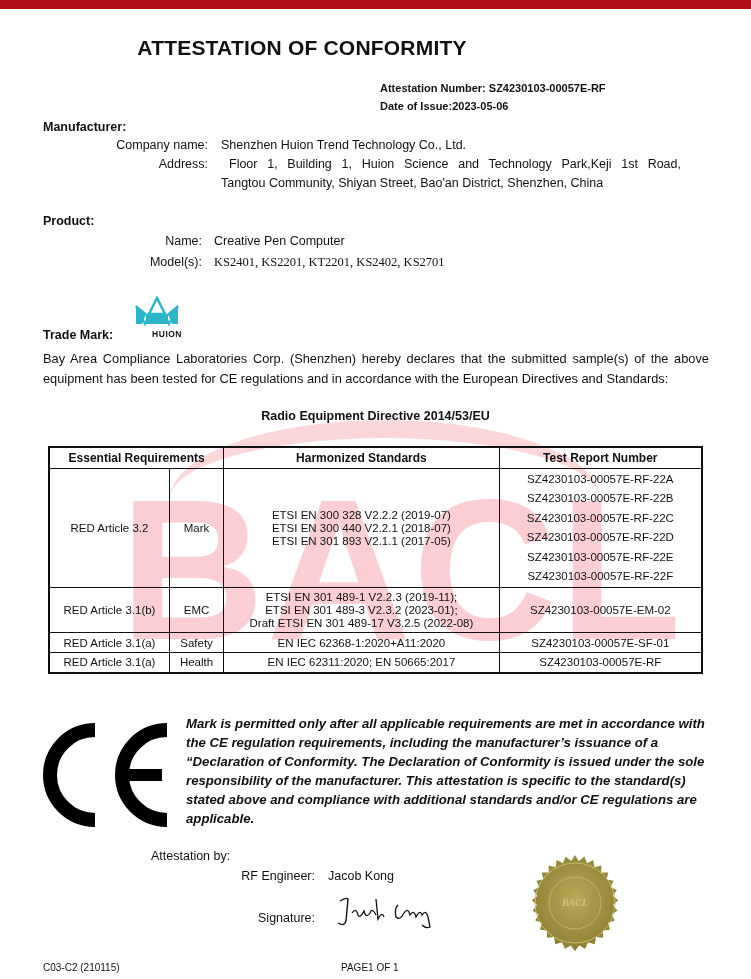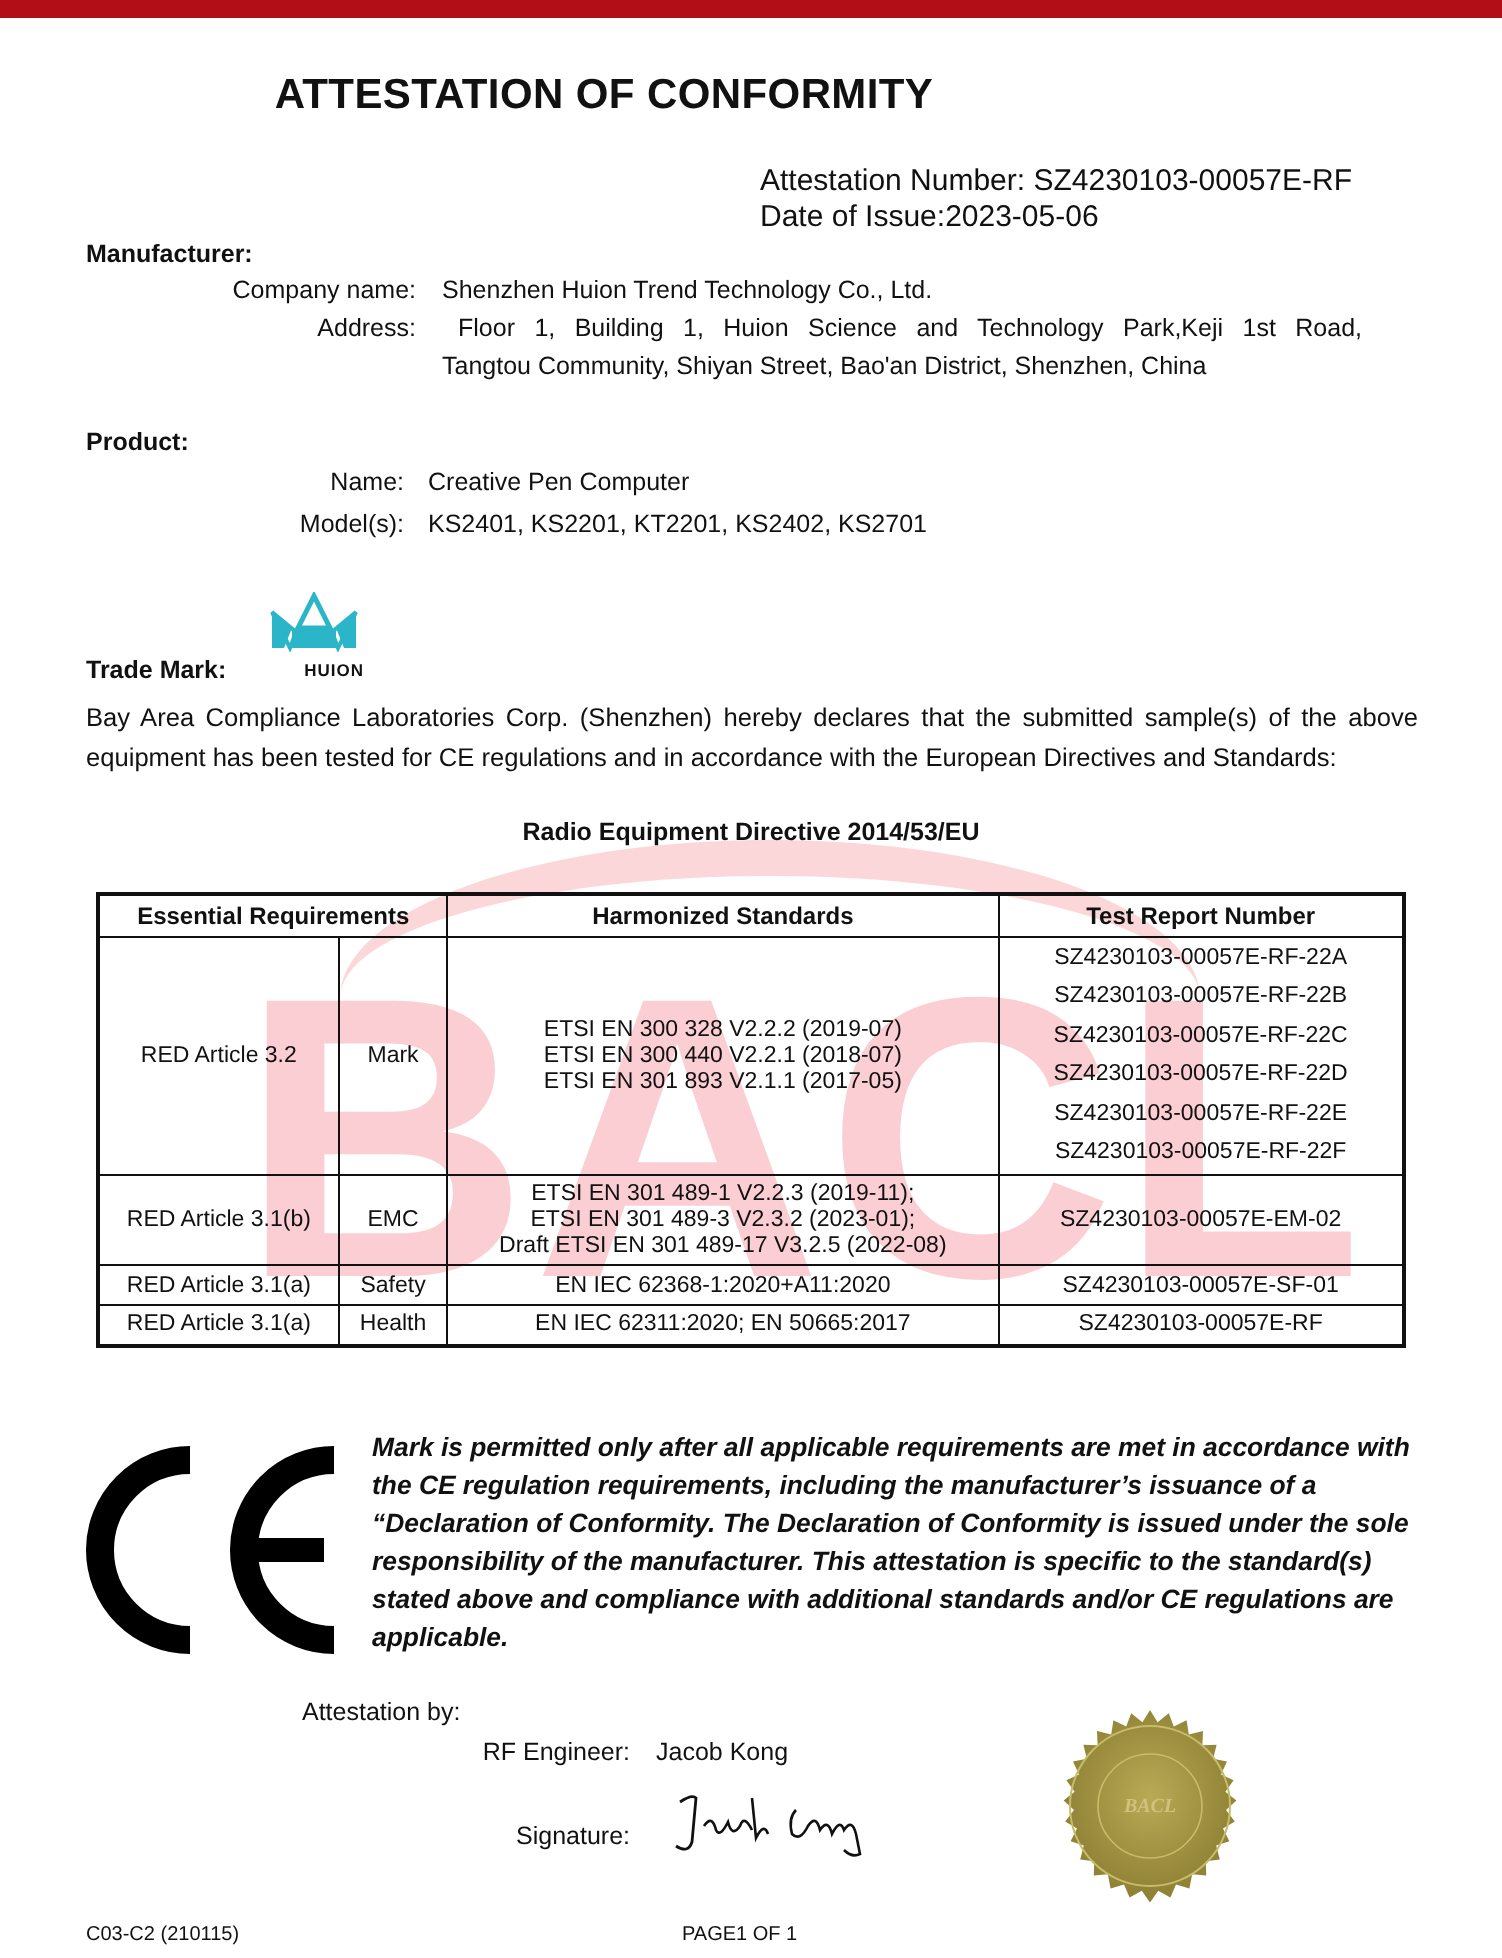--- a/index.html
+++ b/index.html
@@ -1,19 +1,19 @@
 <!DOCTYPE html>
 <html><head>
 <meta charset="utf-8">
 <style>
   html, body { margin:0; padding:0; background:#fff; }
   body { width:751px; height:979px; position:relative; overflow:hidden; font-family:"Liberation Sans", sans-serif; color:#111; }
   .topbar { position:absolute; left:0; top:0; width:751px; height:9px; background:#b20e18; }
   .title { position:absolute; left:0; width:604px; top:36px; text-align:center; font-size:21px; font-weight:bold; letter-spacing:0.2px; }
-  .meta { position:absolute; left:380px; font-size:15px; font-weight:normal; }
+  .meta { position:absolute; left:380px; font-size:11px; font-weight:bold; }
   .sec { position:absolute; left:43px; font-size:12.5px; font-weight:bold; }
   .lbl { position:absolute; font-size:12.5px; text-align:right; }
   .val { position:absolute; font-size:12.5px; }
   .para { position:absolute; left:43px; width:666px; font-size:12.8px; line-height:20px; text-align:justify; }
   .directive { position:absolute; left:0; width:751px; top:409px; text-align:center; font-size:12.5px; font-weight:bold; }
   
   .wm { position:absolute; z-index:0; pointer-events:none; }
   .wm-arc { left:170px; top:420px; width:430px; height:140px; border-top:18px solid rgba(240,110,120,0.28); border-radius:50% 50% 0 0; }
   .wm-text { left:120px; top:470px; font-size:200px; font-weight:bold; color:rgba(240,60,80,0.25); letter-spacing:2px; font-family:"Liberation Sans", sans-serif; line-height:200px; }
   table.req { position:absolute; left:48px; top:446px; width:655px; border-collapse:collapse; z-index:1; font-size:11.5px; }
@@ -48,21 +48,21 @@
 <div class="lbl" style="top:138px; left:60px; width:148px;">Company name:</div>
 <div class="val" style="top:138px; left:221px;">Shenzhen Huion Trend Technology Co., Ltd.</div>
 <div class="lbl" style="top:157px; left:60px; width:148px;">Address:</div>
 <div class="val" style="top:157px; left:221px; width:460px; text-align:justify; text-align-last:justify; padding-left:8px; box-sizing:border-box;">Floor 1, Building 1, Huion Science and Technology Park,Keji 1st Road,</div>
 <div class="val" style="top:176px; left:221px;">Tangtou Community, Shiyan Street, Bao'an District, Shenzhen, China</div>
 
 <div class="sec" style="top:214px;">Product:</div>
 <div class="lbl" style="top:234px; left:60px; width:142px;">Name:</div>
 <div class="val" style="top:234px; left:214px;">Creative Pen Computer</div>
 <div class="lbl" style="top:255px; left:60px; width:142px;">Model(s):</div>
-<div class="val" style="top:255px; left:214px;">KS2401, KS2201, KT2201, KS2402, KS2701</div>
+<div class="val" style="top:255px; left:214px;font-family:Liberation Serif, serif;">KS2401, KS2201, KT2201, KS2402, KS2701</div>
 
 <div class="sec" style="top:328px;">Trade Mark:</div>
 <div style="position:absolute; left:132px; top:296px; width:50px; height:40px;">
   <svg width="50" height="30" viewBox="0 0 50 30">
     <polygon points="25,2 17,18 33,18" fill="none" stroke="#2bb5c8" stroke-width="2.5"></polygon>
     <polygon points="4,10 14,18 10,28 4,28" fill="#2bb5c8"></polygon>
     <polygon points="46,10 36,18 40,28 46,28" fill="#2bb5c8"></polygon>
     <polygon points="4,10 16,20 13,28" fill="none" stroke="#2bb5c8" stroke-width="2"></polygon>
     <polygon points="46,10 34,20 37,28" fill="none" stroke="#2bb5c8" stroke-width="2"></polygon>
     <rect x="14" y="19" width="22" height="9" fill="#2bb5c8"></rect>

